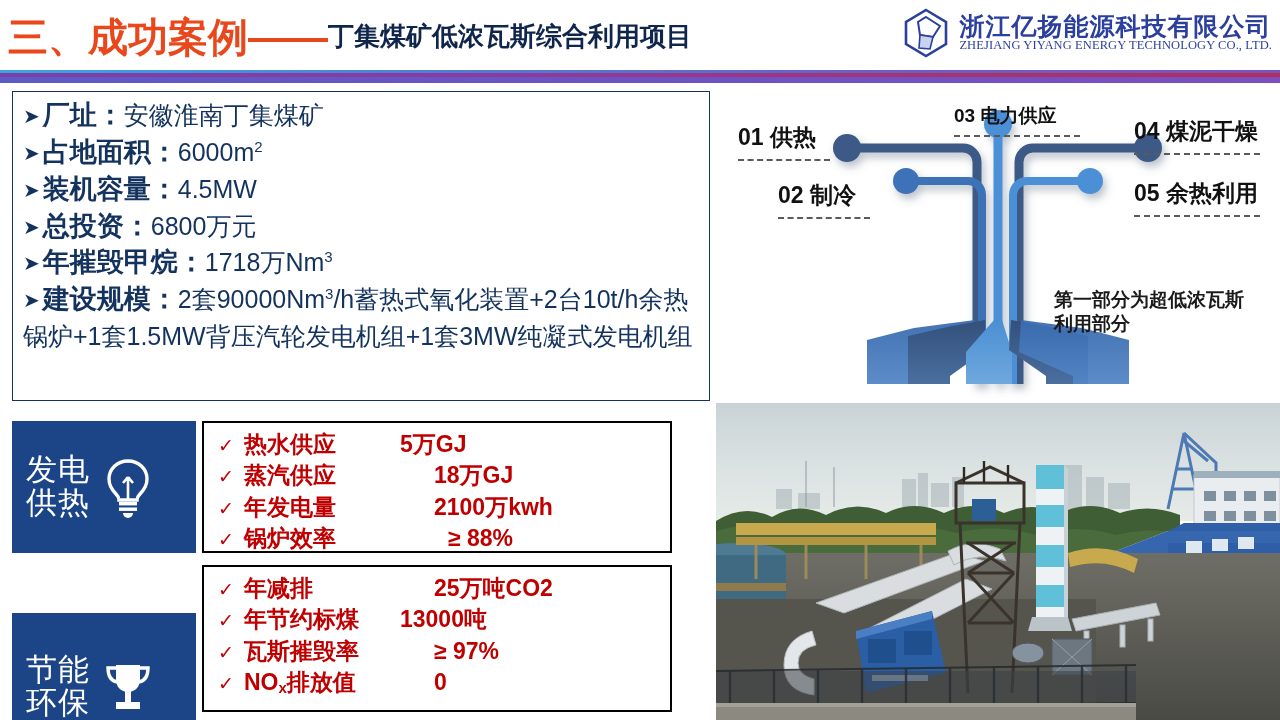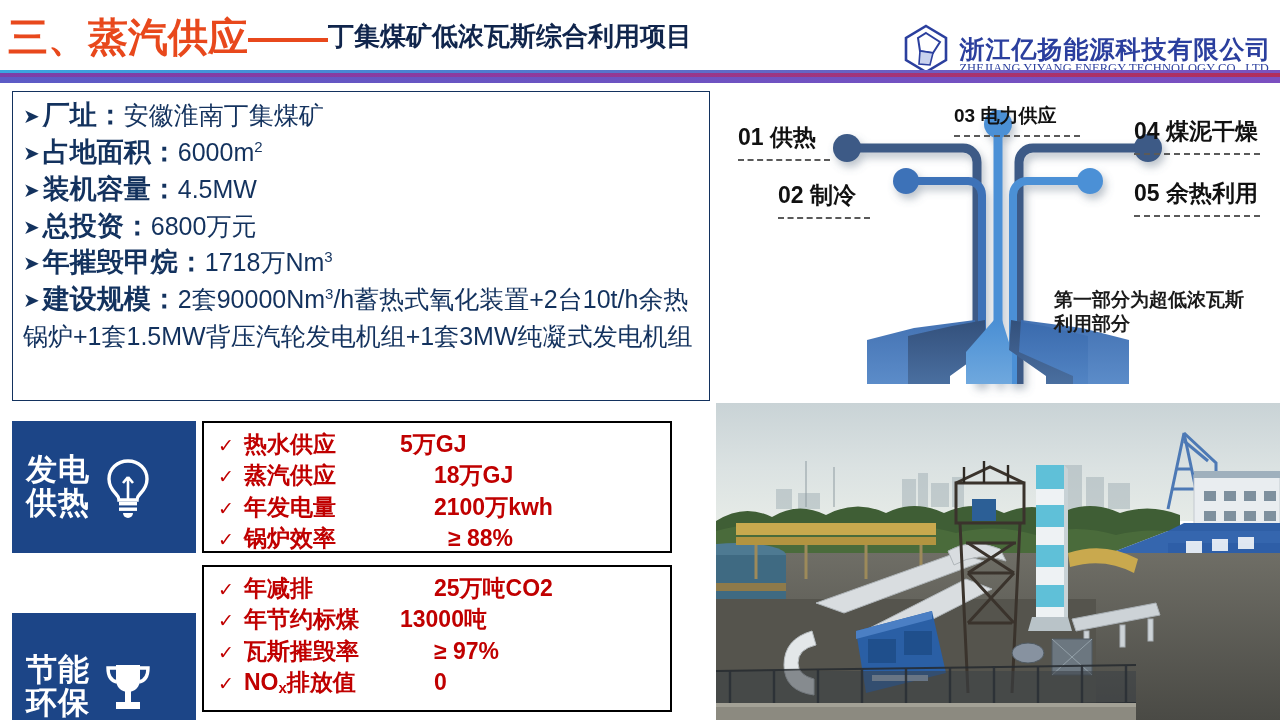--- a/index.html
+++ b/index.html
@@ -16,21 +16,21 @@
   .title-wrap{position:absolute;left:8px;top:10px;white-space:nowrap;}
   .title-main{
     font-size:40px;font-weight:bold;color:#E8481C;
     letter-spacing:0px;vertical-align:middle;
   }
   .title-sub{
     font-size:26px;font-weight:bold;color:#10254C;
     vertical-align:middle;position:relative;top:-1px;
   }
 
-  .logo-block{position:absolute;right:8px;top:24px;display:flex;align-items:flex-end;gap:10px;}
+  .logo-block{position:absolute;right:8px;top:8px;display:flex;align-items:center;gap:10px;}
   .logo-mark{width:46px;height:50px;flex:0 0 auto;}
   .logo-text{display:flex;flex-direction:column;align-items:flex-start;line-height:1;}
   .logo-cn{font-size:25px;font-weight:bold;color:#2B3F9E;letter-spacing:1px;}
   .logo-en{font-size:12.5px;color:#2B3F9E;font-family:"Liberation Serif","DejaVu Serif",serif;
            letter-spacing:.1px;font-weight:normal;}
 
   
   .divider{position:absolute;left:0;top:70px;width:1280px;height:13px;}
   .divider .d1{position:absolute;left:0;top:0;width:100%;height:3px;
      background:linear-gradient(90deg,#3AA6E0 0%,#4C7FD0 35%,#6A5FC2 70%,#7A53BE 100%);}
@@ -56,21 +56,21 @@
   .info-wrap{font-size:25px;color:#13325E;line-height:1.2;margin-top:2px;}
 
   
   .cat{position:absolute;}
   .cat .badge{
     position:absolute;left:0;top:0;width:184px;height:100%;
     background:#1C4587;display:flex;align-items:center;justify-content:flex-start;
     box-sizing:border-box;padding-left:14px;gap:4px;
   }
   .badge-text{
-    color:#fff;font-size:31px;font-weight:bold;line-height:1.06;
+    color:#fff;font-size:31px;font-weight:normal;line-height:1.06;
     letter-spacing:1px;white-space:nowrap;
   }
   .badge-icon{width:64px;height:64px;flex:0 0 auto;margin-left:2px;}
 
   .cat .listbox{
     position:absolute;left:190px;top:0;width:470px;height:100%;
     border:2px solid #000;box-sizing:border-box;background:#fff;
     padding:9px 0 0 14px;
   }
   .ritem{display:flex;align-items:baseline;color:#C00000;margin-bottom:6px;line-height:1.1;}
@@ -99,21 +99,21 @@
   .photo{position:absolute;left:716px;top:403px;width:564px;height:317px;overflow:hidden;}
   .photo svg{display:block;}
 </style>
 </head>
 <body>
 
 <div id="slide">
 
   <div class="header">
     <div class="title-wrap">
-      <span class="title-main">三、蒸汽供应——</span><span class="title-sub">丁集煤矿低浓瓦斯综合利用项目</span>
+      <span class="title-main">三、成功案例——</span><span class="title-sub">丁集煤矿低浓瓦斯综合利用项目</span>
     </div>
 
     <div class="logo-block">
       <svg class="logo-mark" viewBox="0 0 46 50">
         <polygon points="23,2 43,14 43,36 23,48 3,36 3,14" fill="none" stroke="#2B3F9E" stroke-width="2.6"></polygon>
         <polygon points="23,9 37,18 30,29 17,27 15,14" fill="none" stroke="#2B3F9E" stroke-width="2"></polygon>
         <polygon points="17,27 30,29 27,41 16,40" fill="#C9D2EE" stroke="#2B3F9E" stroke-width="1.6"></polygon>
       </svg>
       <div class="logo-text">
         <div class="logo-cn">浙江亿扬能源科技有限公司</div>

